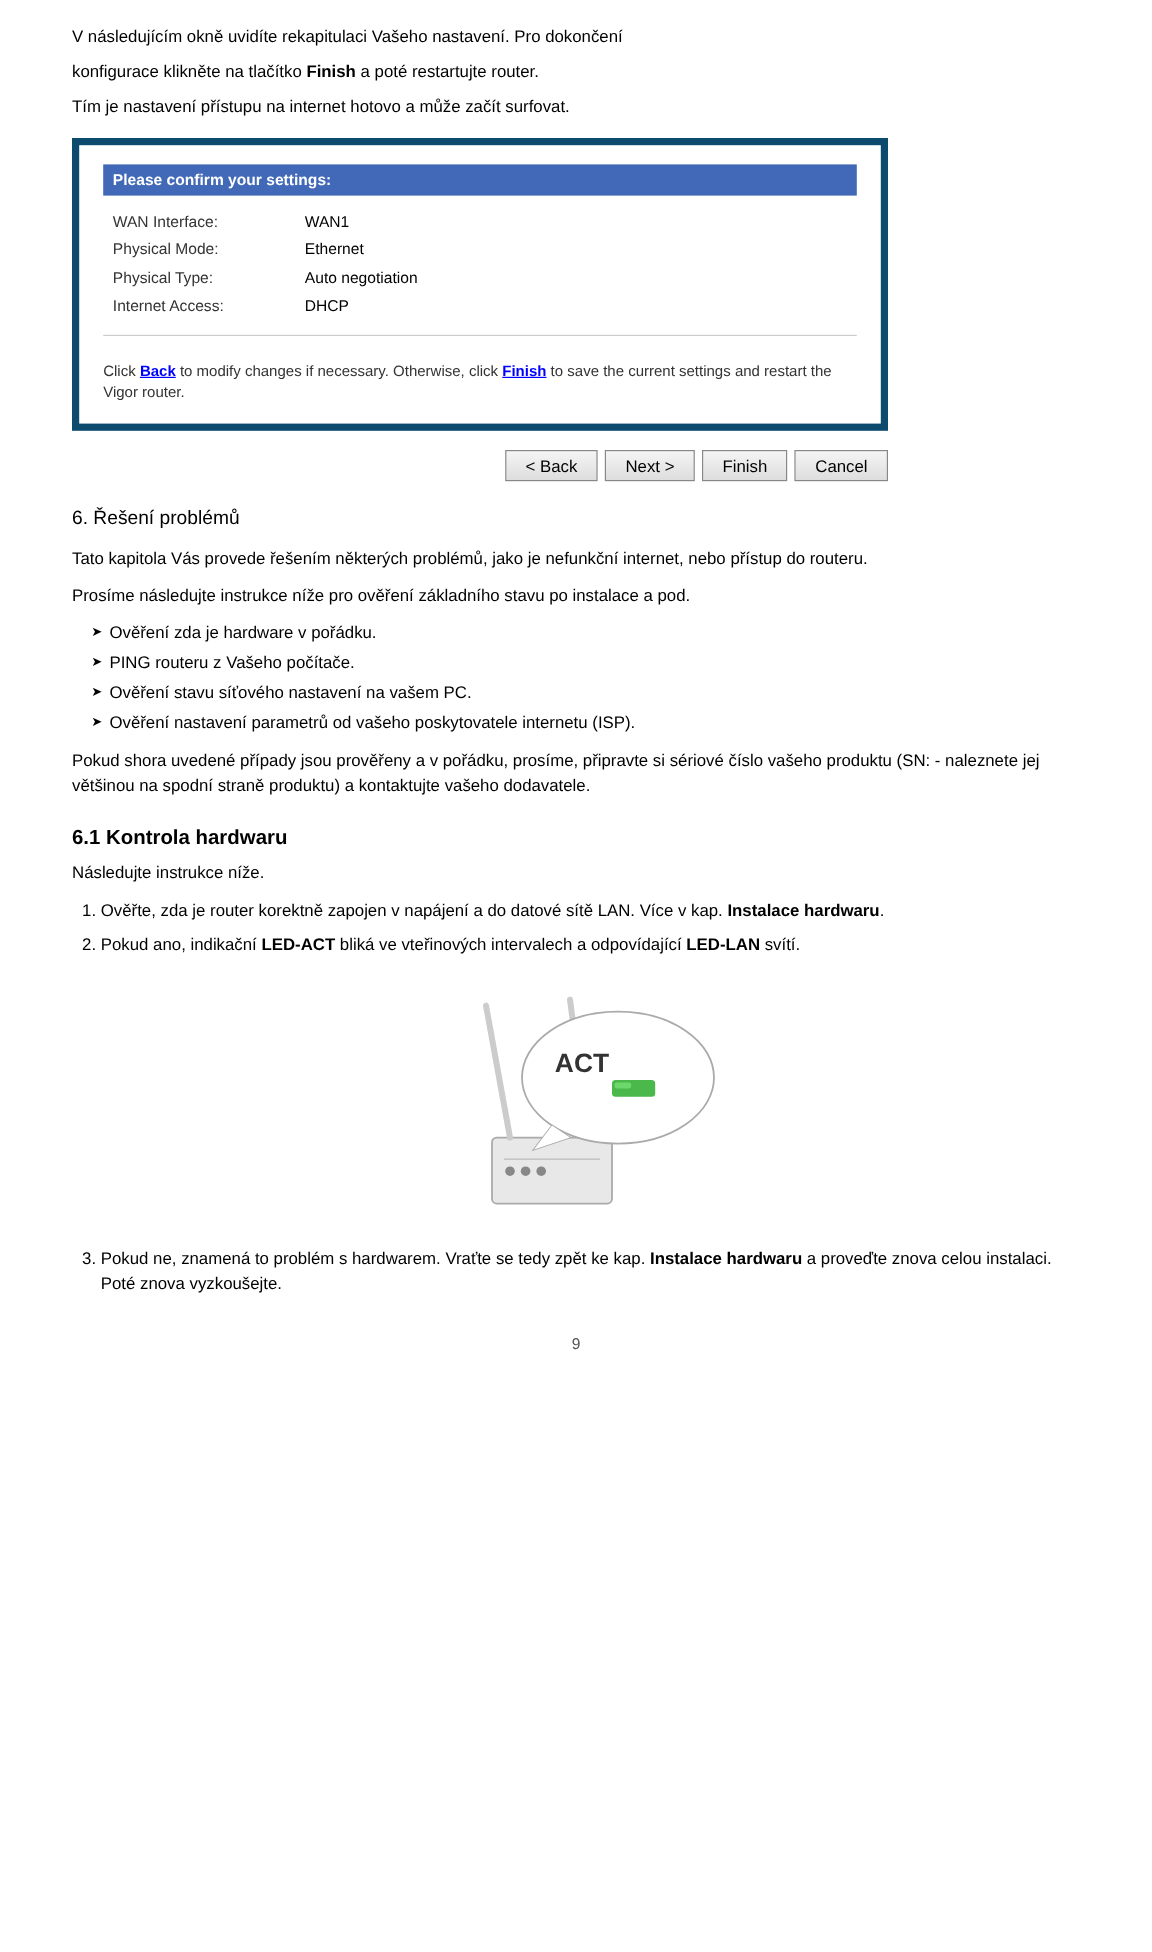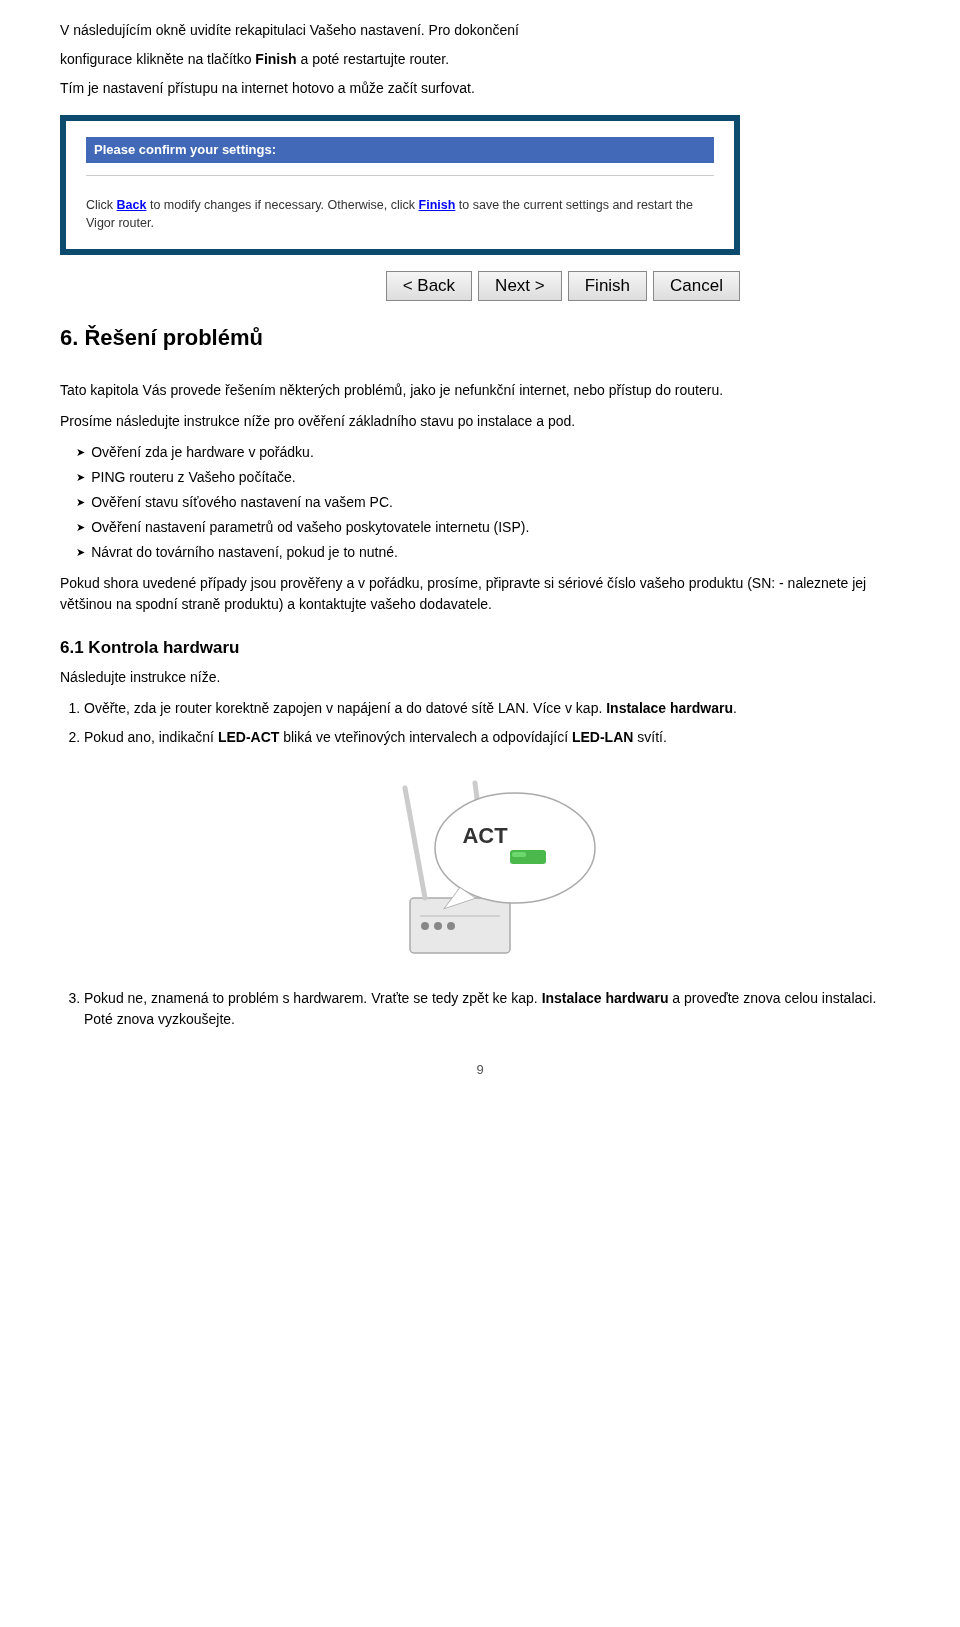--- a/index.html
+++ b/index.html
@@ -59,29 +59,29 @@
       display: flex;
       justify-content: flex-end;
       gap: 6px;
       margin: 10px 0 20px 0;
       width: 680px;
     }
     .btn {
       border: 1px solid #888;
       background: linear-gradient(to bottom, #f5f5f5, #ddd);
       padding: 4px 16px;
-      font-size: 17px;
+      font-size: 14px;
       cursor: pointer;
       color: #000;
       min-width: 60px;
     }
     h2.section-title {
-      font-size: 22px;
-      font-weight: bold;
-      margin: 20px 0 26px 0;
+      font-size: 16px;
+      font-weight: normal;
+      margin: 20px 0 10px 0;
     }
     p.para {
       margin-bottom: 10px;
     }
     ul.check-list {
       list-style: none;
       margin: 8px 0 10px 16px;
     }
     ul.check-list li {
       margin-bottom: 4px;
@@ -135,20 +135,40 @@
   </p>
   <p class="intro-text-p">
     <span>Tím je nastavení přístupu na internet hotovo a může začít surfovat.</span>
   </p>
 </div>
 
 <div class="settings-box">
   <div class="header-bar">
     <span>Please confirm your settings:</span>
   </div>
+  <table class="settings-table">
+    <tbody>
+        <tr>
+      <td>WAN Interface:</td>
+      <td>WAN1</td>
+    </tr>
+    <tr>
+      <td>Physical Mode:</td>
+      <td>Ethernet</td>
+    </tr>
+    <tr>
+      <td>Physical Type:</td>
+      <td>Auto negotiation</td>
+    </tr>
+    <tr>
+      <td>Internet Access:</td>
+      <td>DHCP</td>
+    </tr>
+  </tbody>
+    </table>
   <div class="settings-note">
     <span>Click </span><span class="link-style bold">Back</span><span> to modify changes if necessary. Otherwise, click </span><span class="link-style bold">Finish</span><span> to save the current settings and restart the Vigor router.</span>
   </div>
 </div>
 
 <div class="button-row">
   <button class="btn">&lt; Back</button>
   <button class="btn">Next &gt;</button>
   <button class="btn">Finish</button>
   <button class="btn">Cancel</button>
@@ -165,23 +185,20 @@
     </li>
   <li>
       <span>PING routeru z Vašeho počítače.</span>
     </li>
   <li>
       <span>Ověření stavu síťového nastavení na vašem PC.</span>
     </li>
   <li>
       <span>Ověření nastavení parametrů od vašeho poskytovatele internetu (ISP).</span>
     </li>
-  <li>
-      <span>Návrat do továrního nastavení, pokud je to nutné.</span>
-    </li>
 </ul>
 
 <p class="para">Pokud shora uvedené případy jsou prověřeny a v pořádku, prosíme, připravte si sériové číslo vašeho produktu (SN: - naleznete jej většinou na spodní straně produktu) a kontaktujte vašeho dodavatele.</p>
 
 <h3 class="subsection-title">6.1 Kontrola hardwaru</h3>
 <p class="para">Následujte instrukce níže.</p>
 
 <ol class="numbered-list">
   <li>
     <span>Ověřte, zda je router korektně zapojen v napájení a do datové sítě LAN. Více v kap. </span><span class="bold">Instalace hardwaru</span><span>.</span>

